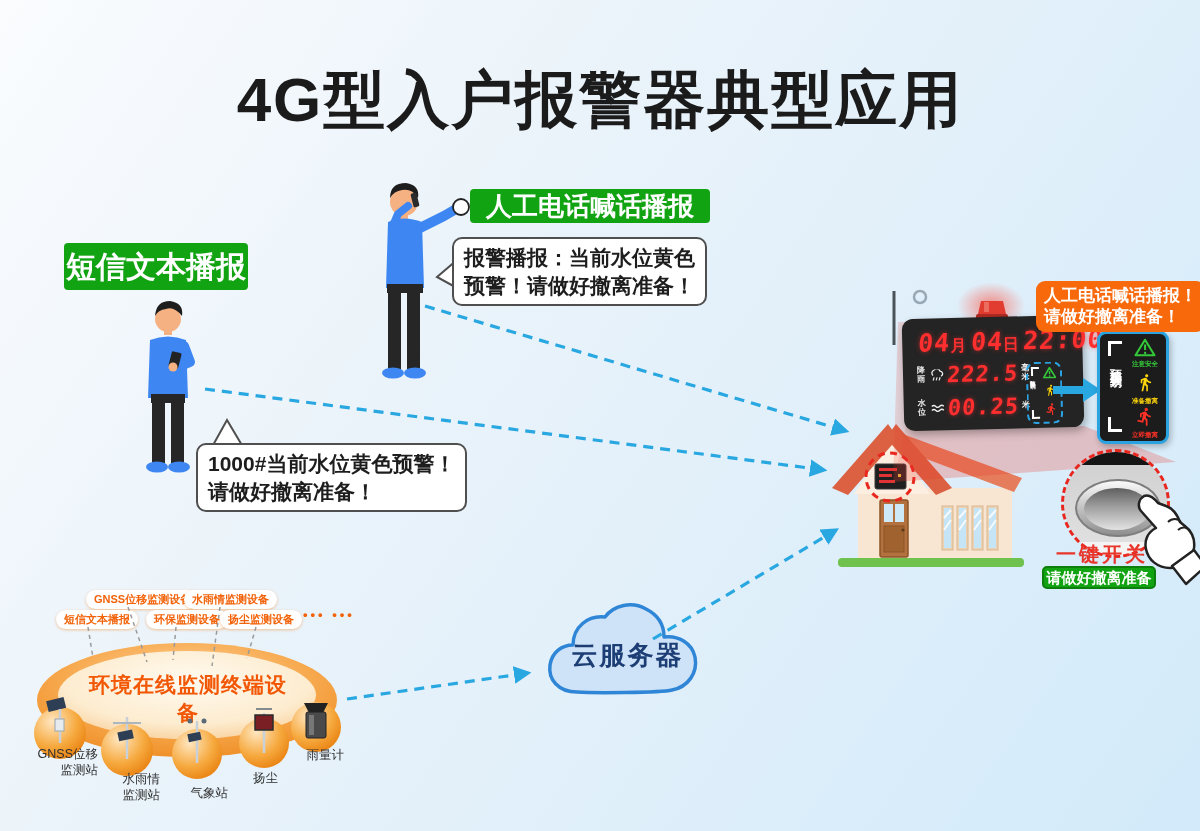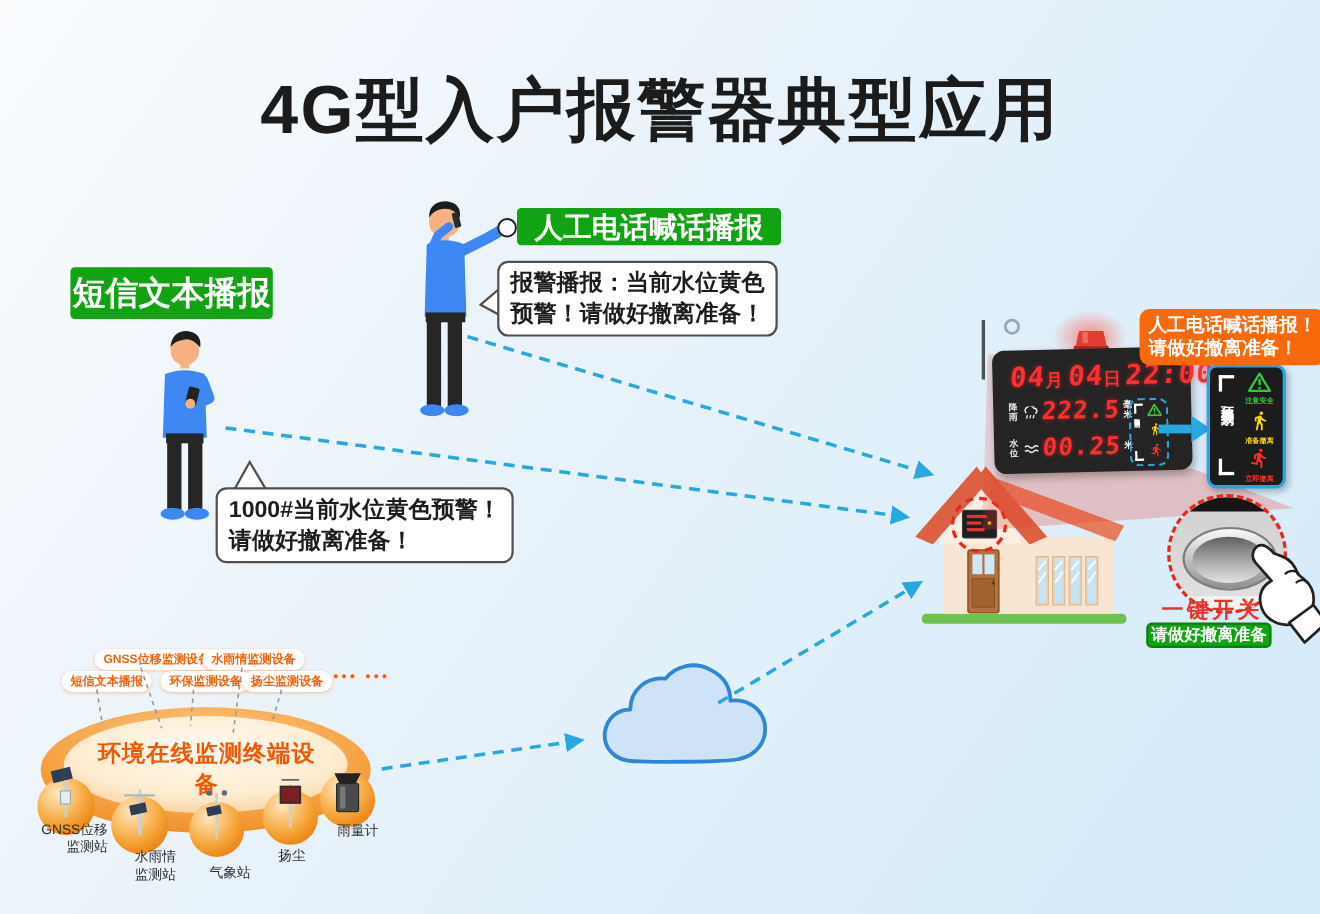--- a/index.html
+++ b/index.html
@@ -127,20 +127,21 @@
   <div class="abs pill" style="left:184px;top:590px;">水雨情监测设备</div>
   <div class="abs pill" style="left:56px;top:610px;">短信文本播报</div>
   <div class="abs pill" style="left:146px;top:610px;">环保监测设备</div>
   <div class="abs pill" style="left:220px;top:610px;">扬尘监测设备</div>
   <div class="abs dots" style="left:303px;top:607px;">••• •••</div>
 
   <svg class="abs" style="left:540px;top:595px;" width="175" height="115" viewBox="0 0 175 115">
     <path d="M37,97 C18,97 8,84 10,70 C12,57 22,50 33,50 C33,32 48,20 65,22 C74,10 92,6 106,14
              C118,20 124,30 124,42 C138,40 152,48 155,62 C158,78 148,92 132,95 C120,98 50,98 37,97 Z" fill="#cfe3f8" stroke="#2f86d6" stroke-width="3.5" stroke-linejoin="round"></path>
   </svg>
+  <div class="abs cloud-label" style="left:555px;top:638px;width:145px;">云服务器</div>
 
   <svg class="abs" style="left:118px;top:296px;" width="90" height="195" viewBox="0 0 90 195">
     <circle cx="50" cy="23" r="13" fill="#f6b183"></circle>
     <path d="M37,20 Q38,5 52,5 Q66,7 64,20 Q56,10 48,13 Q40,14 37,20 Z" fill="#1d1d1d"></path>
     <rect x="46" y="32" width="8" height="7" fill="#f6b183"></rect>
     <path d="M32,44 Q50,37 68,44 L70,102 L30,102 Z" fill="#3e86f2"></path>
     <polyline points="66,50 72,66 58,72" fill="none" stroke="#3e86f2" stroke-width="10" stroke-linecap="round" stroke-linejoin="round"></polyline>
     <rect x="52" y="56" width="10" height="16" rx="1.5" fill="#222" transform="rotate(14 57 64)"></rect>
     <circle cx="55" cy="71" r="4.5" fill="#f6b183"></circle>
     <rect x="33" y="98" width="34" height="9" fill="#262626"></rect>

